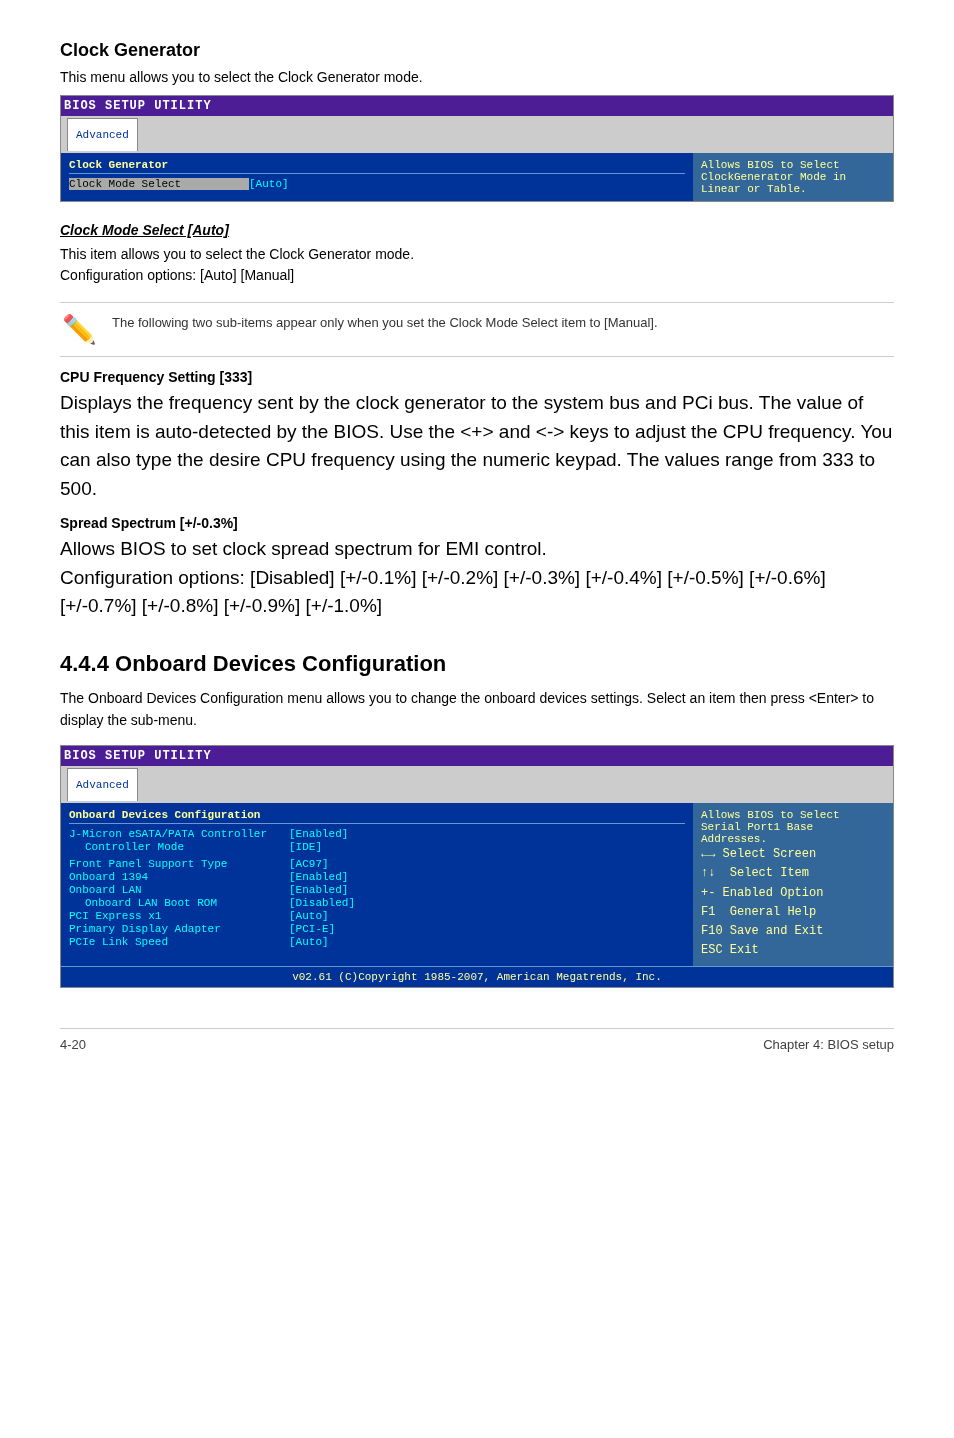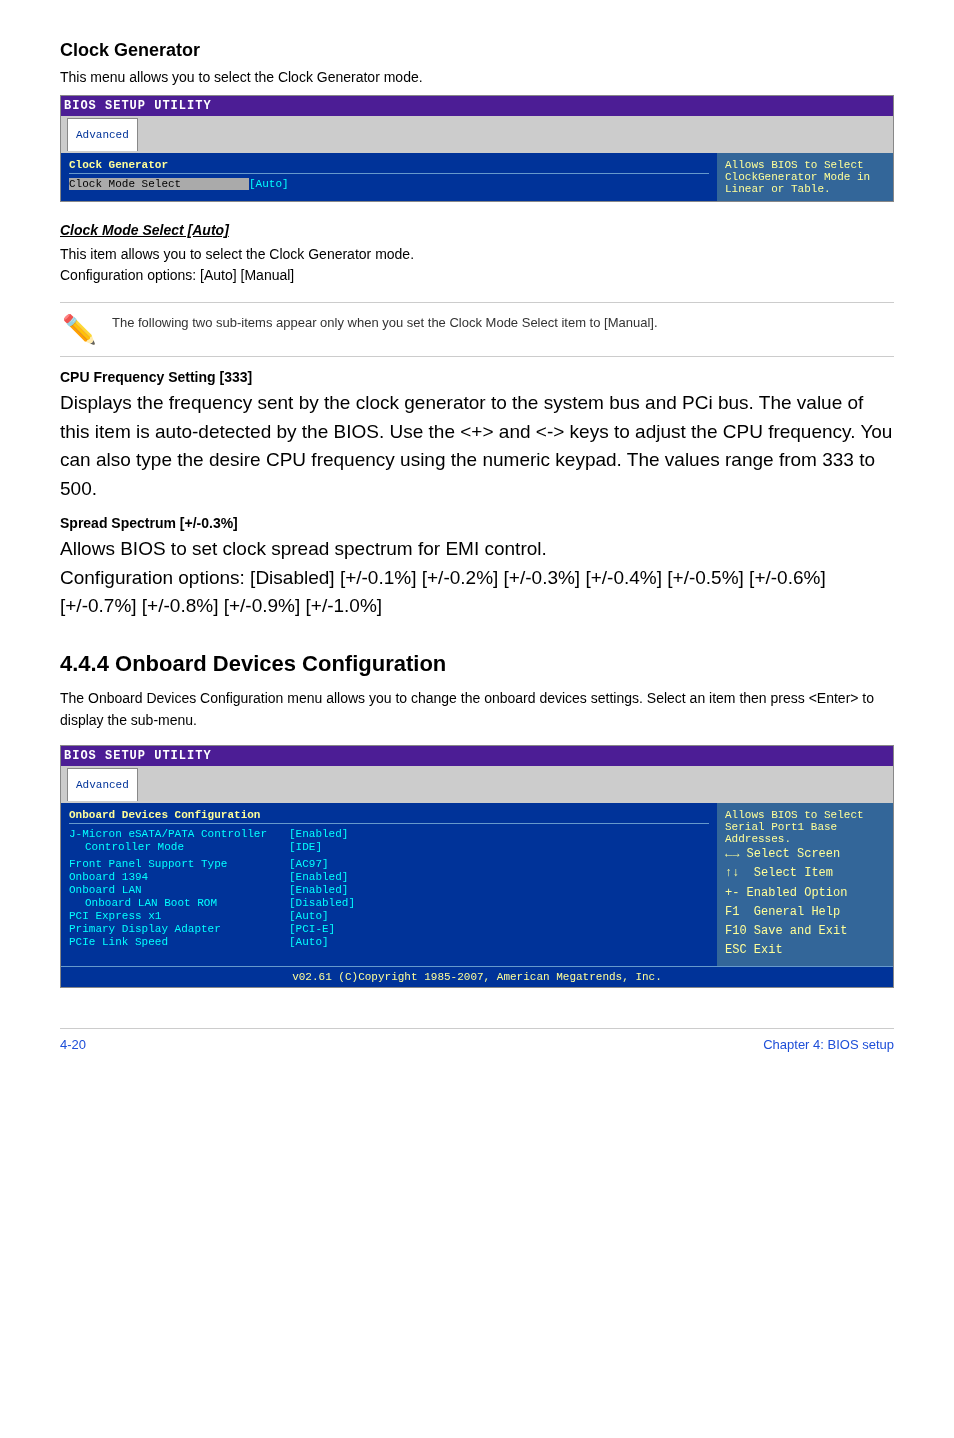--- a/index.html
+++ b/index.html
@@ -63,21 +63,21 @@
       background: #003399;
     }
 
     .bios-left {
       flex: 1;
       background: #003399;
       padding: 6px 8px;
     }
 
     .bios-right {
-      width: 176px;
+      width: 200px;
       background: #336699;
       padding: 6px 8px;
       color: #ffff99;
       font-family: 'Courier New', monospace;
       font-size: 11px;
     }
 
     .bios-section-label {
       font-family: 'Courier New', monospace;
       font-size: 11px;
@@ -225,21 +225,21 @@
       font-size: 12px;
       color: #ffff99;
       line-height: 1.6;
     }
 
     .page-footer {
       display: flex;
       justify-content: space-between;
       margin-top: 40px;
       font-size: 13px;
-      color: #1d4ed8;
+      color: #404040;
       border-top: 1px solid #ccc;
       padding-top: 8px;
     }
   </style>
 </head>
 <body>
 
 <h2 class="section-title">Clock Generator</h2>
 <p class="intro-text">This menu allows you to select the Clock Generator mode.</p>
 

